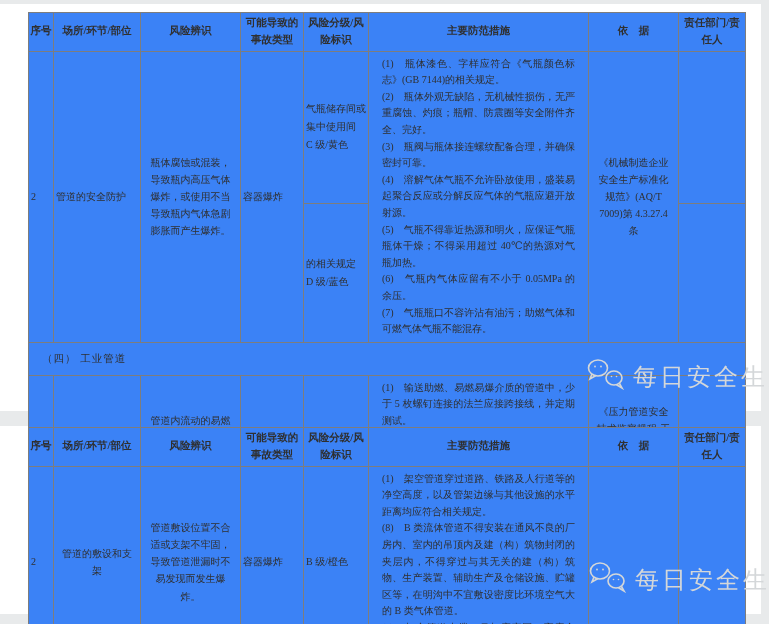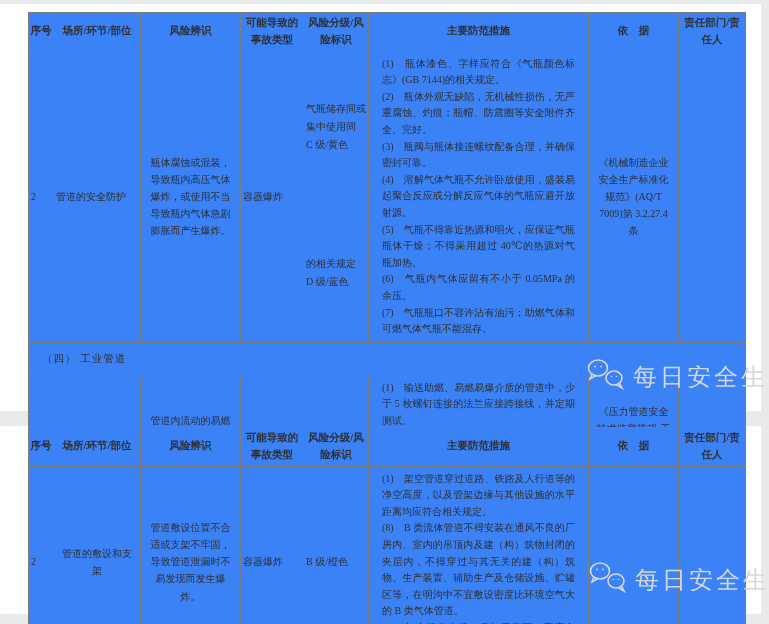--- a/index.html
+++ b/index.html
@@ -92,21 +92,21 @@
     </td>
     <td class="measures" rowspan="2">
       <p>(1)　瓶体漆色、字样应符合《气瓶颜色标志》(GB 7144)的相关规定。</p>
       <p>(2)　瓶体外观无缺陷，无机械性损伤，无严重腐蚀、灼痕；瓶帽、防震圈等安全附件齐全、完好。</p>
       <p>(3)　瓶阀与瓶体接连螺纹配备合理，并确保密封可靠。</p>
       <p>(4)　溶解气体气瓶不允许卧放使用，盛装易起聚合反应或分解反应气体的气瓶应避开放射源。</p>
       <p>(5)　气瓶不得靠近热源和明火，应保证气瓶瓶体干燥；不得采用超过 40℃的热源对气瓶加热。</p>
       <p>(6)　气瓶内气体应留有不小于 0.05MPa 的余压。</p>
       <p>(7)　气瓶瓶口不容许沾有油污；助燃气体和可燃气体气瓶不能混存。</p>
     </td>
-    <td class="lefttext" rowspan="2">《机械制造企业安全生产标准化规范》(AQ/T 7009)第 3.2.27.4 条</td>
+    <td class="lefttext" rowspan="2">《机械制造企业安全生产标准化规范》(AQ/T 7009)第 4.3.27.4 条</td>
     <td class="center"></td>
   </tr>
   <tr style="height:95px;">
     <td class="center grade-cell">
       <div>的相关规定</div>
       <div>D 级/蓝色</div>
     </td>
     <td class="center"></td>
   </tr>
   <tr style="height:33px;">

